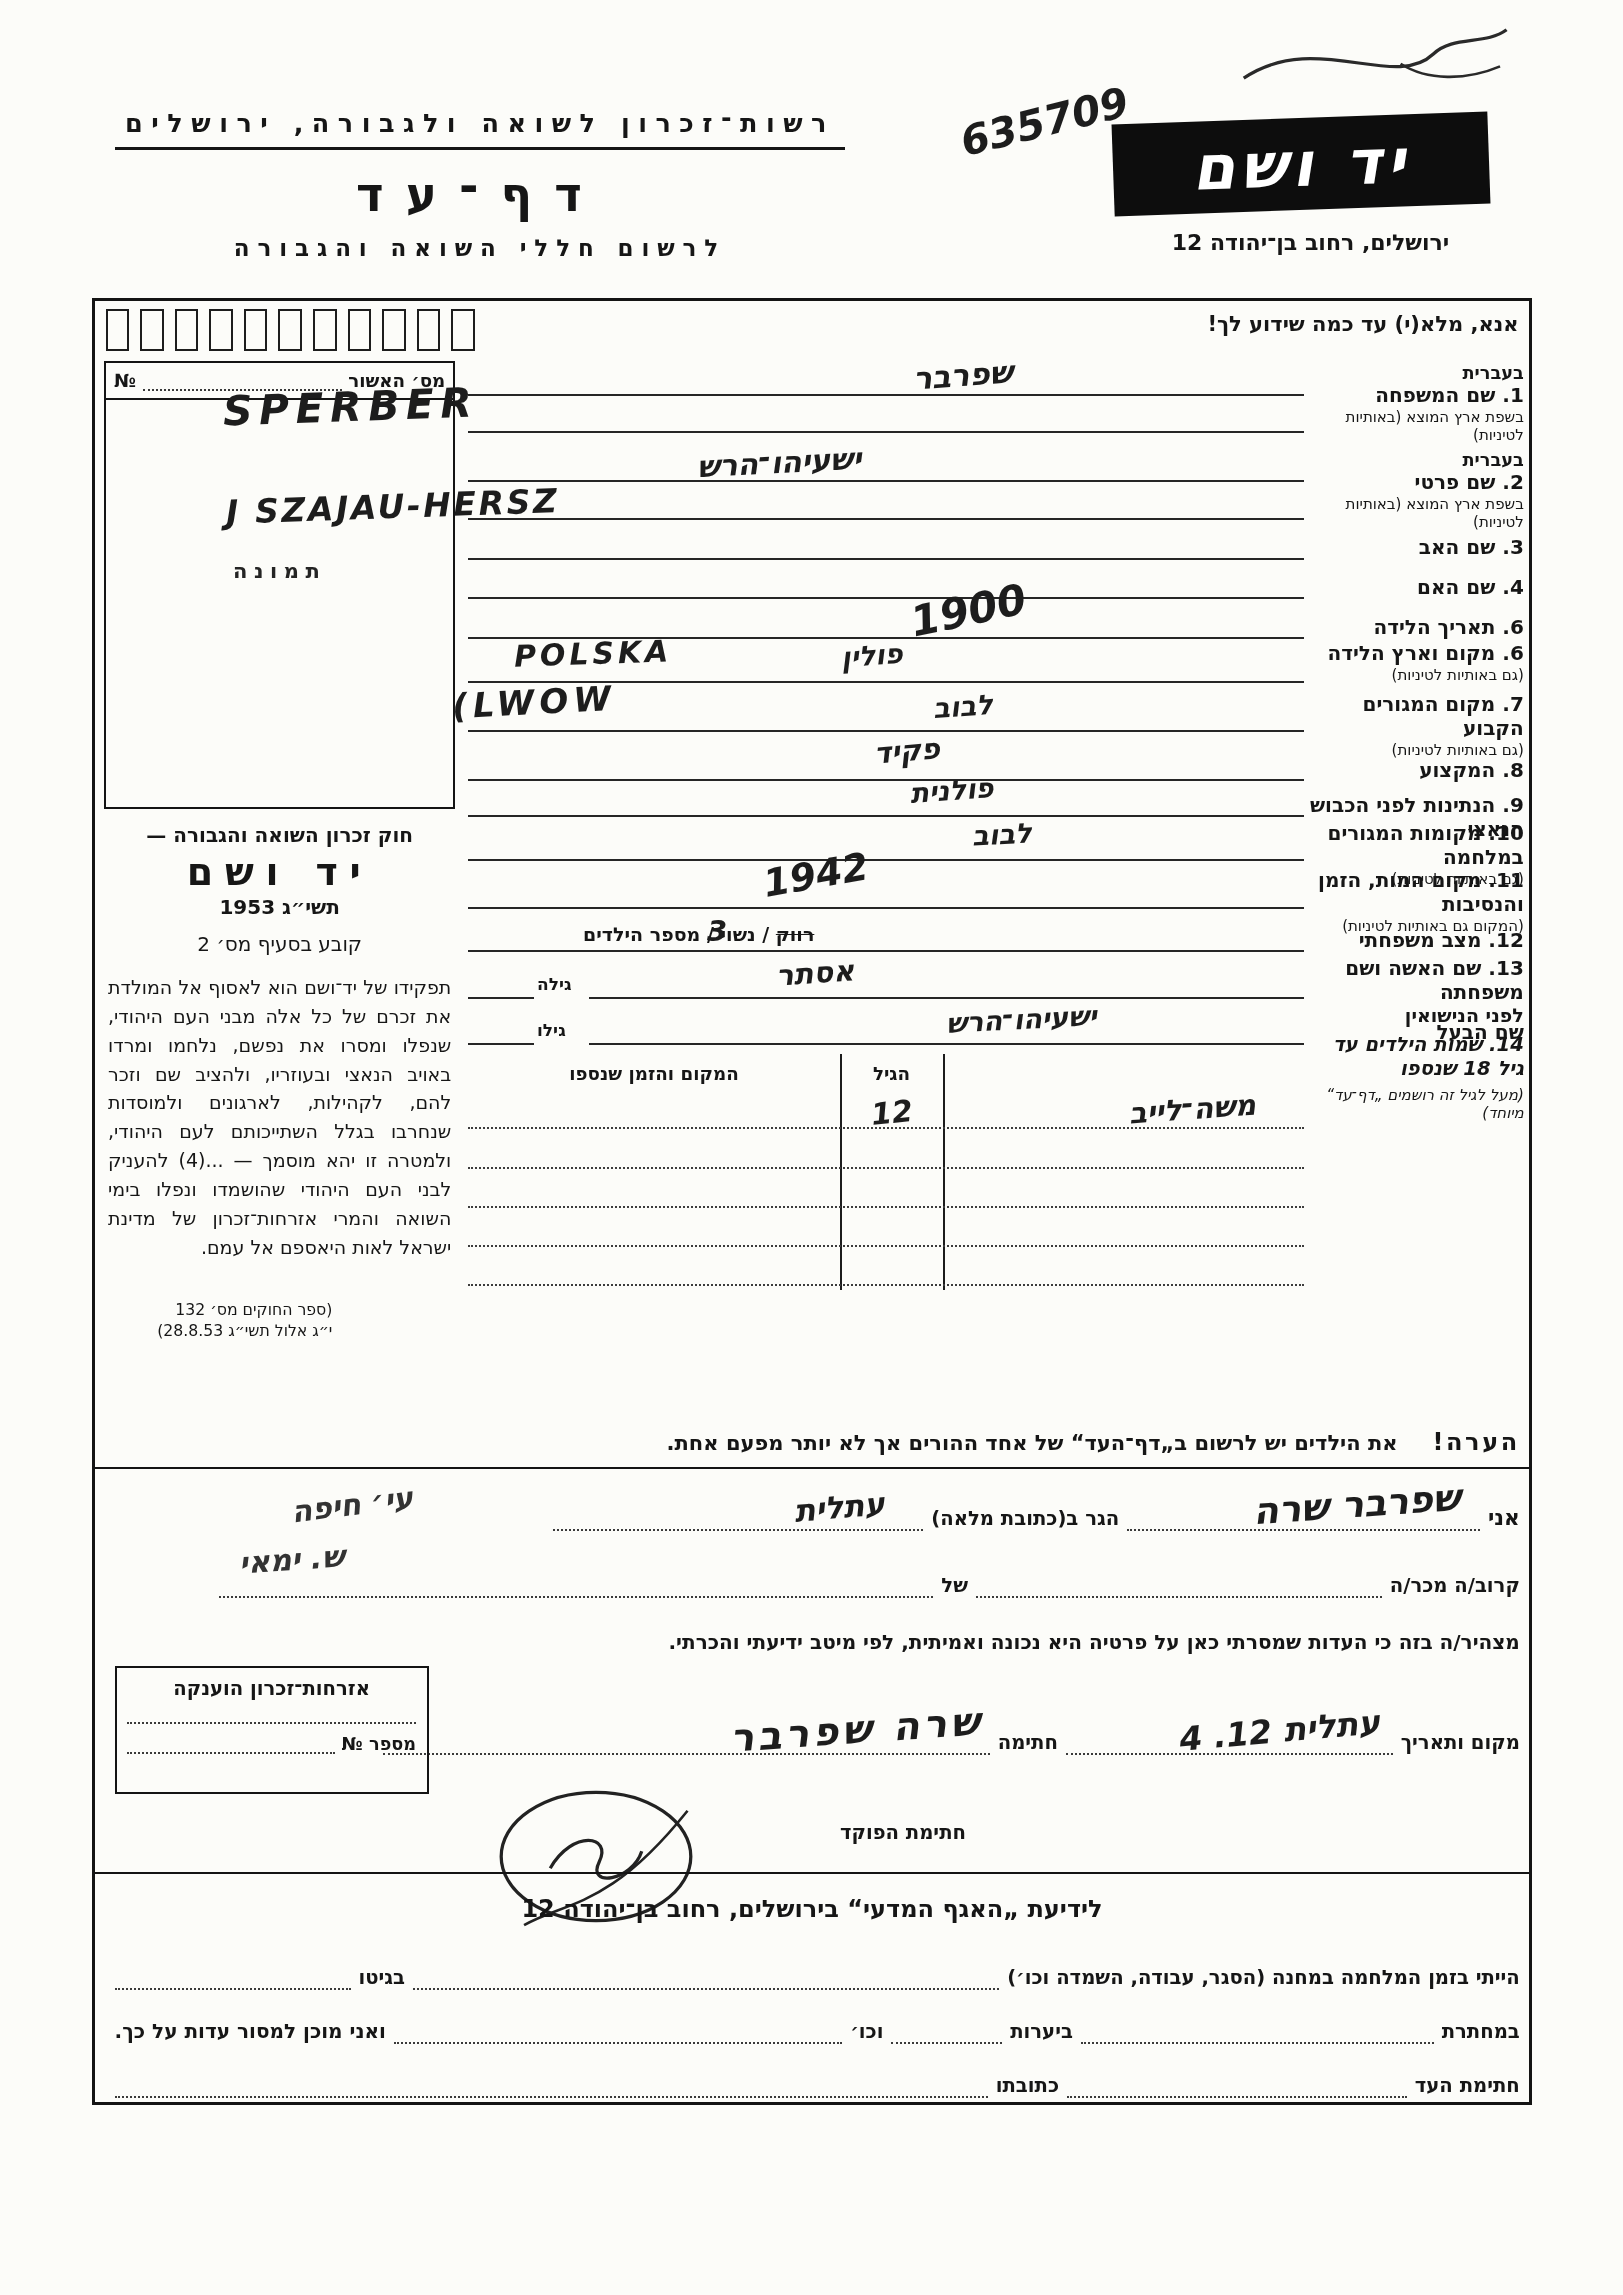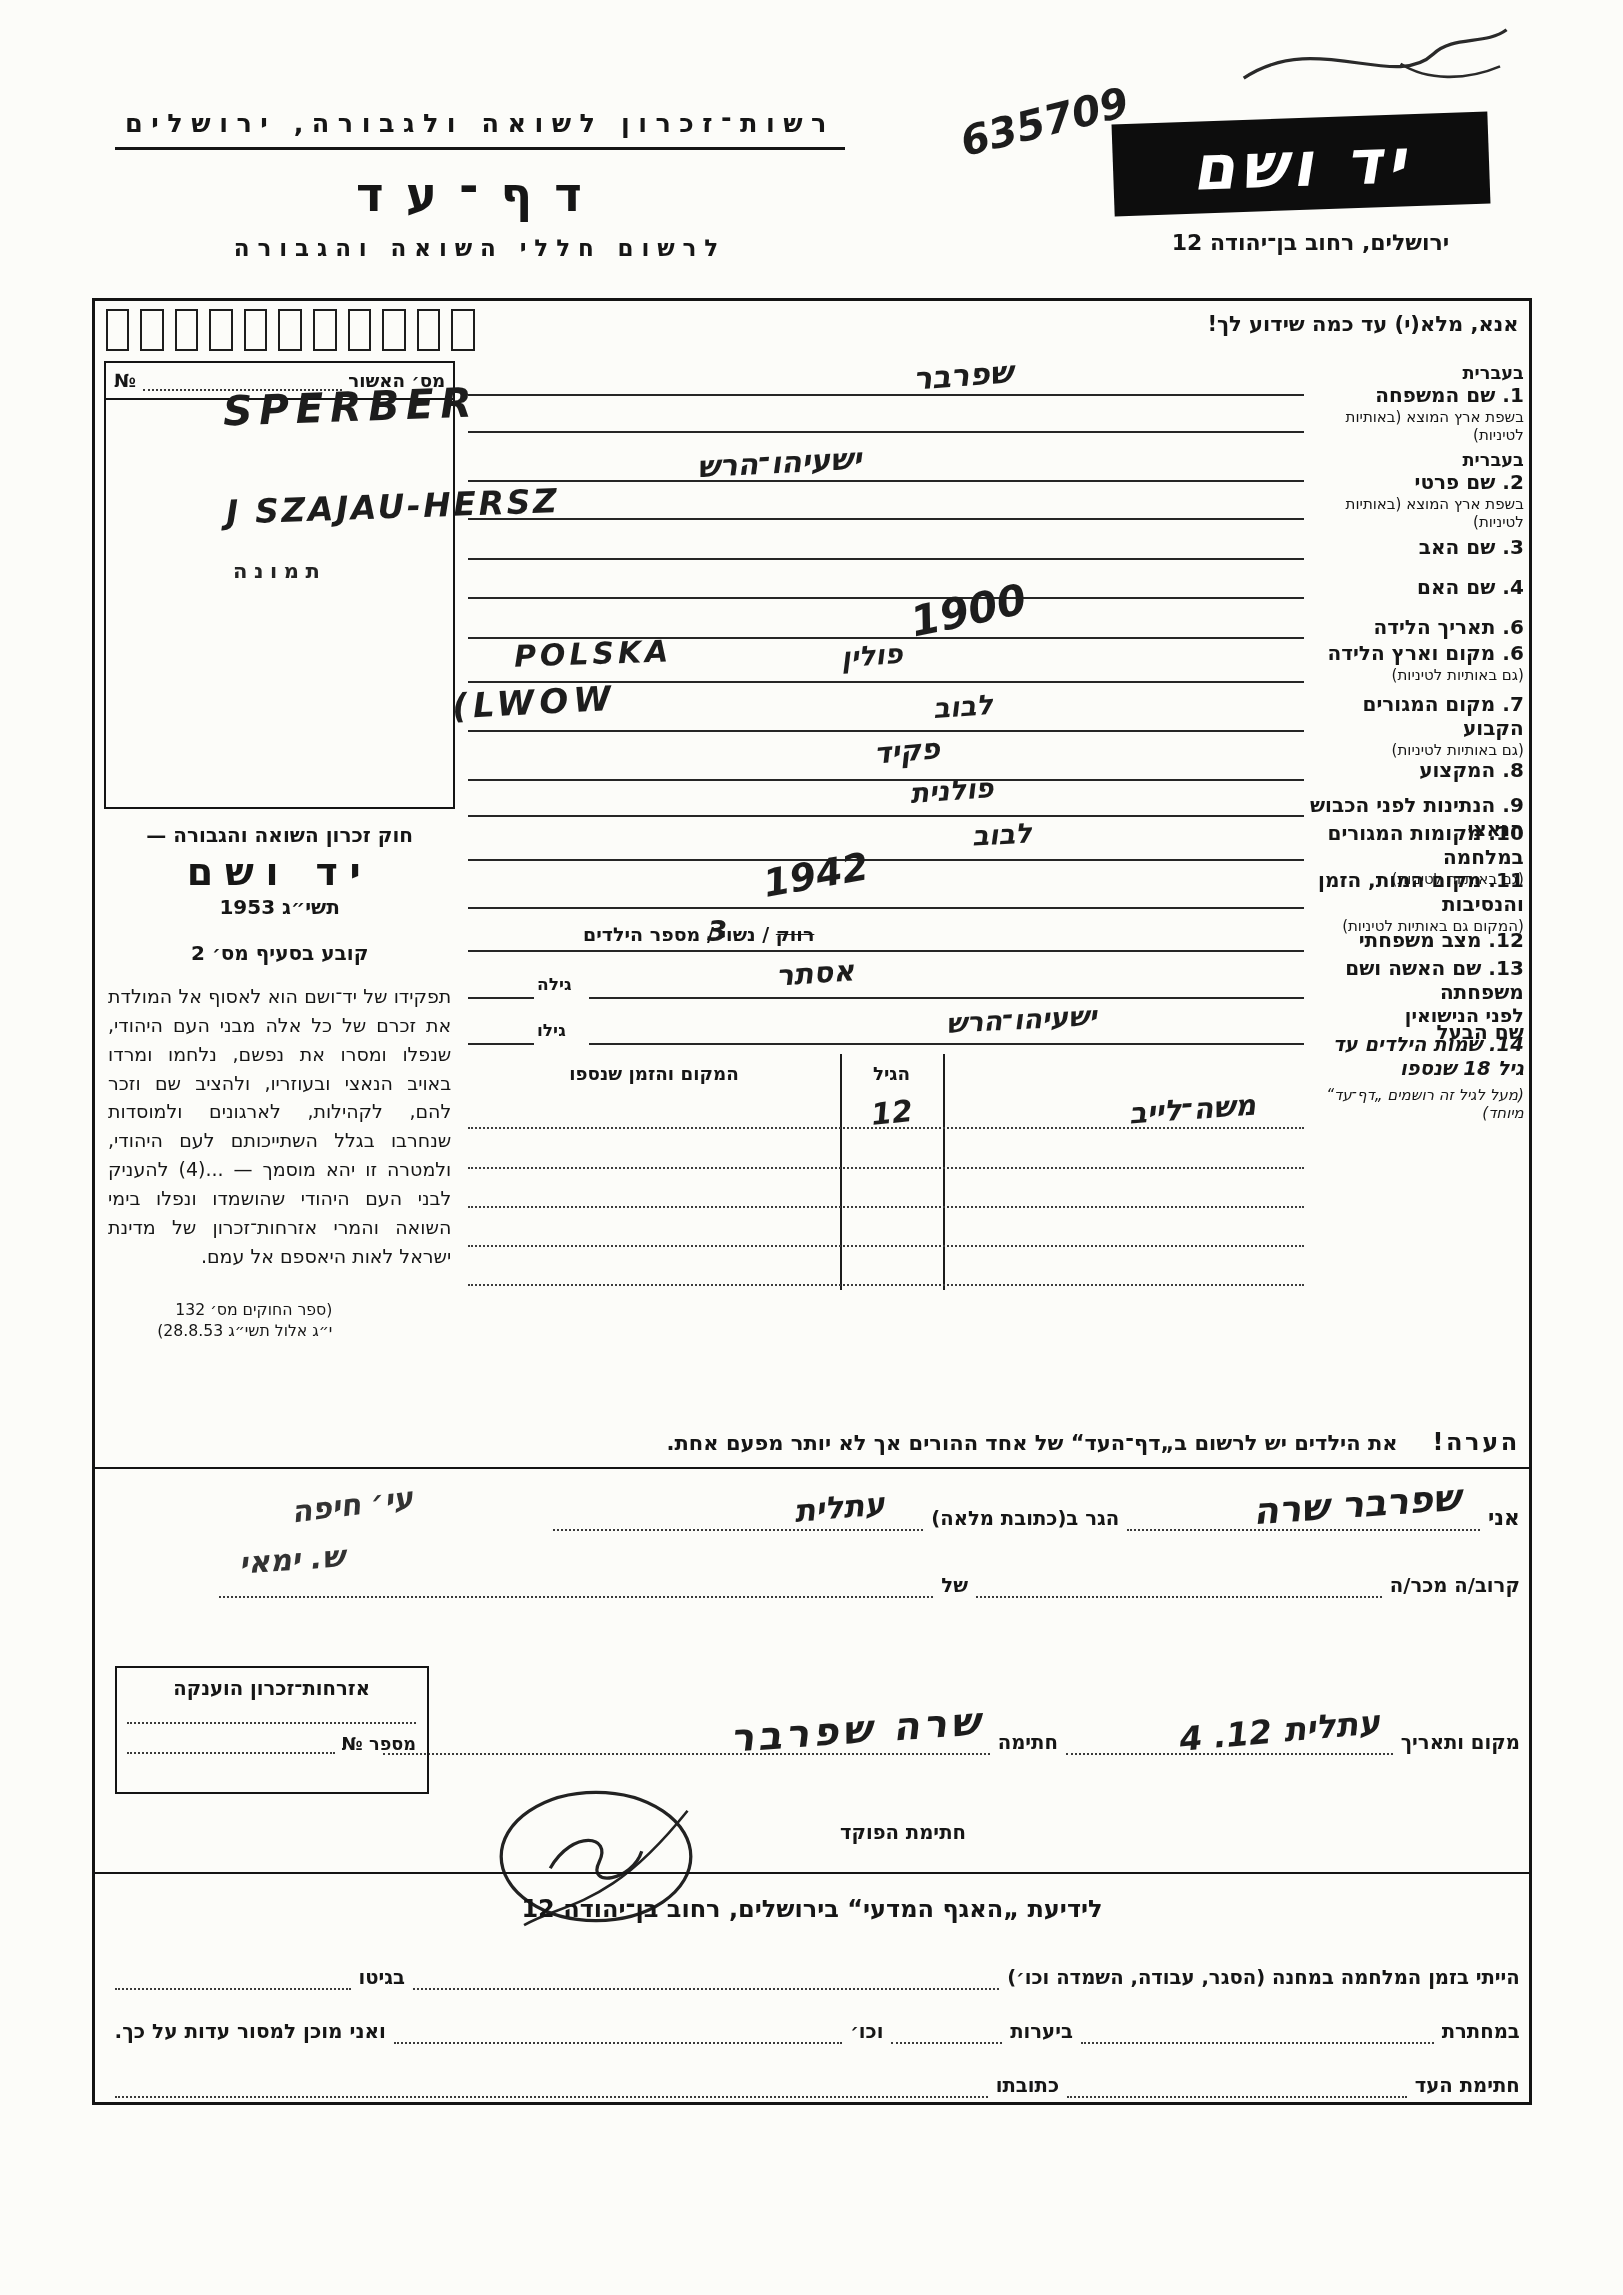--- a/index.html
+++ b/index.html
@@ -65,21 +65,21 @@
         <span class="dots" style="flex:1;height:18.3px;"></span>
         <span style="font-size:18.3px;font-weight:800;">№</span>
       </div>
       <div style="position:absolute;left:0;right:0;top:196px;text-align:center;font-size:21px;letter-spacing:6.5px;font-weight:700;color:#242424;">תמונה</div>
     </div>
 
     <div class="rtl" style="position:absolute;left:9.2px;top:522px;width:351px;text-align:center;">
       <div style="font-size:20px;font-weight:800;">חוק זכרון השואה והגבורה —</div>
       <div style="font-size:38px;font-weight:900;letter-spacing:11.8px;margin-top:2.6px;">יד ושם</div>
       <div style="font-size:20px;font-weight:800;margin-top:1.3px;">תשי״ג 1953</div>
-      <div style="font-size:20px;font-weight:700;margin-top:22px;">קובע בסעיף מס׳ 2</div>
+      <div style="font-size:20px;font-weight:400;margin-top:13px;">קובע בסעיף מס׳ 2</div>
       <div style="font-size:19px;line-height:1.52;text-align:justify;margin-top:17px;padding:0 3.9px;">תפקידו של יד־ושם הוא לאסוף אל המולדת את זכרם של כל אלה מבני העם היהודי, שנפלו ומסרו את נפשם, נלחמו ומרדו באויב הנאצי ובעוזריו, ולהציב שם וזכר להם, לקהילות, לארגונים ולמוסדות שנחרבו בגלל השתייכותם לעם היהודי, ולמטרה זו יהא מוסמך — ...(4) להעניק לבני העם היהודי שהושמדו ונפלו בימי השואה והמרי אזרחות־זכרון של מדינת ישראל לאות היאספם אל עמם.</div>
     </div>
     <div class="rtl" style="position:absolute;left:14.4px;top:998px;width:223px;text-align:right;font-size:15.7px;line-height:1.35;">
       <span>(ספר החוקים מס׳ 132</span><br>
       <span>י״ג אלול תשי״ג 28.8.53)</span>
     </div>
 
     <div class="flab" style="top:62px;">
       <div class="l0">בעברית</div>
       <div class="l1">1. שם המשפחה</div>
@@ -214,20 +214,21 @@
     <div class="hw" style="left:196px;top:1186px;font-size:30px;transform:rotate(-7deg);color:#333333;">עי׳ חיפה</div>
     <div class="hw" style="left:144px;top:1241px;font-size:30px;transform:rotate(-4deg);color:#333333;">ש. ימאי</div>
 
     <div class="drow" style="top:1269px;right:9.2px;left:124px;">
       <span class="dlabel">קרוב/ה מכר/ה</span>
       <span class="dots" style="flex:0 0 406px;"></span>
       <span class="dlabel">של</span>
       <span class="dots" style="flex:1;"></span>
     </div>
 
+    <div class="rtl" style="position:absolute;right:9.2px;left:124px;top:1329px;font-size:20px;font-weight:600;">מצהיר/ה בזה כי העדות שמסרתי כאן על פרטיה היא נכונה ואמיתית, לפי מיטב ידיעתי והכרתי.</div>
 
     <div class="drow" style="top:1426px;right:9.2px;left:288px;">
       <span class="dlabel">מקום ותאריך</span>
       <span class="dots" style="flex:0 0 327px;">
         <span class="hw" style="right:13px;bottom:2.6px;font-size:33px;transform:rotate(-5deg);">עתלית 12. 4</span>
       </span>
       <span class="dlabel">חתימה</span>
       <span class="dots" style="flex:1;">
         <span class="hw" style="right:6.5px;bottom:1.3px;font-size:39px;letter-spacing:3.9px;transform:rotate(-4deg);">שרה שפרבר</span>
       </span>

